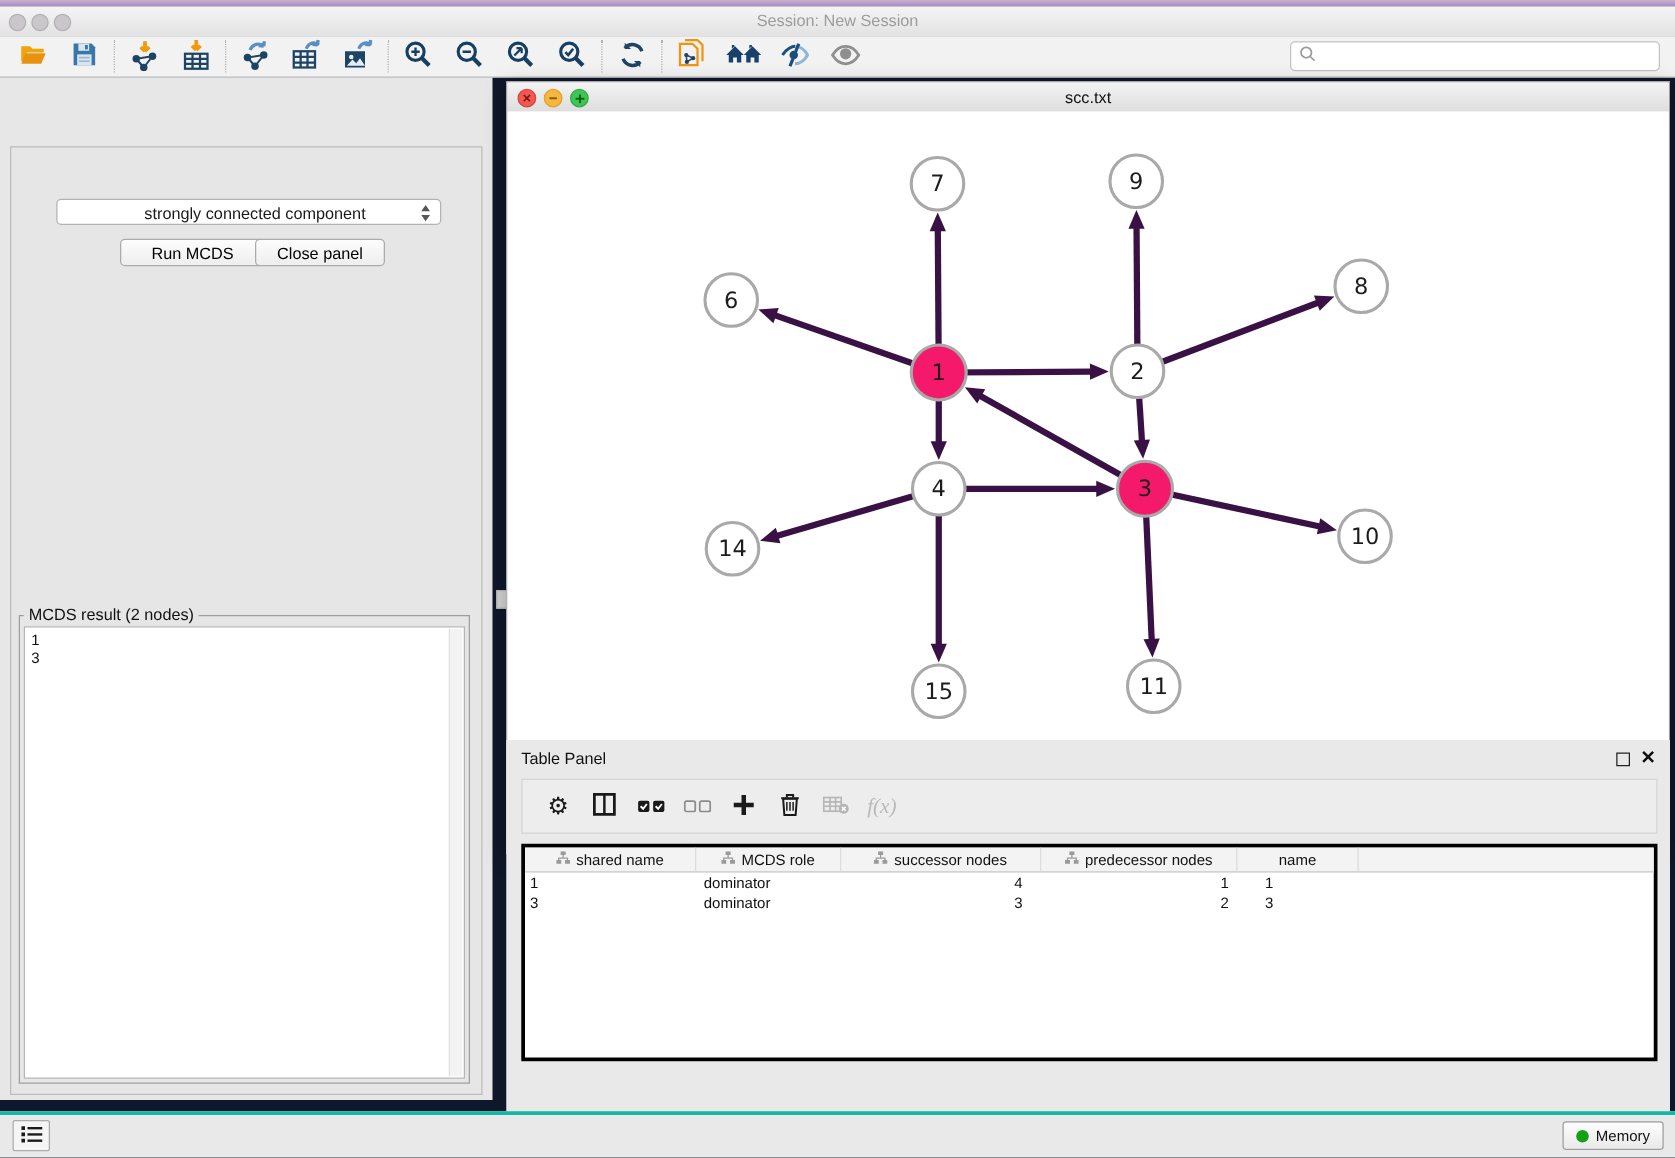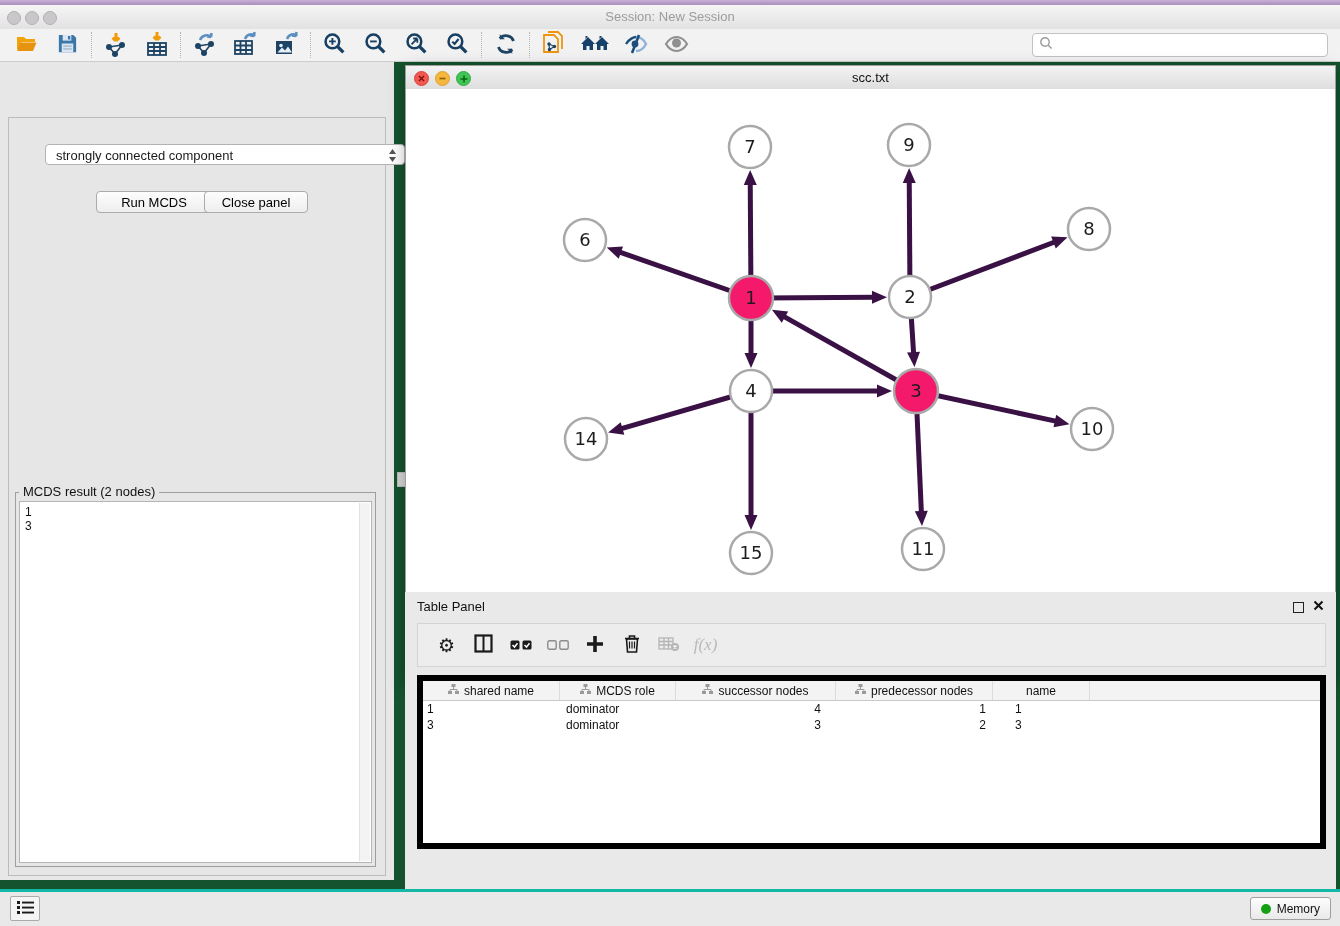--- a/index.html
+++ b/index.html
@@ -1,16 +1,16 @@
 <!DOCTYPE html>
 <html><head>
 <meta charset="utf-8">
 <style>
   html,body{margin:0;padding:0;background:#cfcfcf;}
-  .screen{position:relative;width:1340px;height:926px;background:#14532d;overflow:hidden;
+  .screen{position:relative;width:1340px;height:926px;background:#0f172a;overflow:hidden;
           font-family:"Liberation Sans",sans-serif;color:#1a1a1a;}
   
   .desktop-strip{position:absolute;left:0;top:0;right:0;height:5px;background:linear-gradient(#c9b0d6,#a98dbd);}
   .titlebar{position:absolute;left:0;top:5px;right:0;height:24px;background:linear-gradient(#f6f5f6,#e3e2e3);border-bottom:1px solid #c2c2c2;}
   .tl-dot{position:absolute;top:6px;width:12px;height:12px;border-radius:50%;background:#c9c7c9;border:1px solid #b2b0b2;}
   .titlebar .t-text{position:absolute;left:0;right:0;top:0;height:24px;line-height:24px;text-align:center;color:#9c9c9c;font-size:13px;}
   
   .toolbar{position:absolute;left:0;top:29px;right:0;height:33px;background:#f2f2f2;border-bottom:1px solid #cdcdcd;display:flex;align-items:center;padding-left:6px;box-sizing:border-box;}
   .tbtn{width:41px;height:30px;display:flex;align-items:center;justify-content:center;background:none;border:none;padding:0;cursor:pointer;}
   .tsep{width:0;height:26px;border-left:1px dotted #b3b3b3;margin:0 3px;}
@@ -21,42 +21,42 @@
   .panel-header{position:relative;height:30px;}
   .panel-header .ph-title{position:absolute;left:12px;top:0;line-height:30px;font-size:13px;color:#111;}
   .float-ic{position:absolute;top:10px;width:9px;height:9px;border:1.6px solid #222;background:transparent;}
   .close-ic{position:absolute;top:8px;font-size:12px;font-weight:bold;color:#111;line-height:13px;}
   .cp-tabs{position:absolute;top:34px;left:77px;display:flex;z-index:2;}
   .cp-tab{height:20px;line-height:20px;padding:0 13px;background:#fff;border:1px solid #b6b6b6;border-left:none;font-size:13px;cursor:pointer;}
   .cp-tab:first-child{border-left:1px solid #b6b6b6;border-radius:3px 0 0 0;}
   .cp-tab.active{background:#e9e9e9;color:#b8b8b8;border:1px solid #c0c0c0;border-radius:4px 4px 0 0;margin-left:2px;}
   .cp-pane{position:absolute;left:8px;right:8px;top:55px;bottom:4px;background:#e6e6e6;border:1px solid #bcbcbc;}
   .opt-label{position:absolute;top:20px;left:0;right:0;text-align:center;font-size:13px;color:#111;}
-  .cp-select{position:absolute;top:26px;left:36px;width:360px;height:21px;background:#fff;border:1px solid #b3b3b3;border-radius:4px;font-size:13px;line-height:21px;padding-left:10px;box-sizing:border-box;cursor:pointer;}
+  .cp-select{position:absolute;top:41px;left:36px;width:308px;height:21px;background:#fff;border:1px solid #b3b3b3;border-radius:4px;font-size:13px;line-height:21px;padding-left:10px;box-sizing:border-box;cursor:pointer;text-align:center;}
   .cp-select .updown{position:absolute;right:7px;top:3px;color:#555;font-size:8px;line-height:7px;text-align:center;}
   .cp-btn{position:absolute;top:73px;height:22px;background:linear-gradient(#fdfdfd,#eee);border:1px solid #ababab;border-radius:4px;font-size:13px;font-family:"Liberation Sans",sans-serif;cursor:pointer;}
   .fieldset{position:absolute;left:6px;right:9px;top:374px;bottom:8px;border:1px solid #9e9e9e;}
   .fieldset .legend{position:absolute;top:-9px;left:3px;background:#e6e6e6;padding:0 4px;font-size:13px;color:#111;}
   .result-area{position:absolute;left:3px;right:3px;top:8px;bottom:3px;background:#fff;border:1px solid #b5b5b5;font-size:12px;color:#111;padding:3px 0 0 5px;white-space:pre;box-sizing:border-box;}
   .result-scroll{position:absolute;right:2px;top:2px;bottom:2px;width:10px;background:#f3f3f3;border-left:1px solid #e2e2e2;}
   .splitter-handle{position:absolute;left:397px;top:472px;width:7px;height:13px;background:#d6d6d6;border:1px solid #bdbdbd;}
   
   .net-window{position:absolute;left:405px;top:65px;width:931px;height:618px;background:#fff;border:1px solid #9e9e9e;box-shadow:0 4px 16px rgba(0,0,0,.28);box-sizing:border-box;}
   .net-titlebar{position:relative;height:23px;background:linear-gradient(#f3f3f3,#dedede);border-bottom:1px solid #b9b9b9;}
   .traffic{position:absolute;top:5px;width:13px;height:13px;border-radius:50%;display:flex;align-items:center;justify-content:center;cursor:pointer;}
   .net-titlebar .t-text{position:absolute;left:0;right:0;top:0;height:23px;line-height:23px;text-align:center;font-size:13px;color:#111;}
   .net-canvas{position:absolute;left:0;top:23px;right:0;bottom:0;background:#fff;overflow:hidden;}
   .net-resize{position:absolute;left:456px;bottom:1px;width:12px;height:4px;background:#e0e0e0;border:1px solid #cfcfcf;}
   
   .table-panel{position:absolute;left:405px;top:592px;width:931px;height:300px;background:#e9e9e9;}
   .tp-toolbar{position:absolute;left:12px;right:10px;top:31px;height:44px;background:#ededed;border:1px solid #d4d4d4;display:flex;align-items:center;padding-left:10px;box-sizing:border-box;}
   .tp-btn{width:37px;height:34px;display:flex;align-items:center;justify-content:center;background:none;border:none;padding:0;cursor:pointer;}
   .gear-glyph{font-size:19px;color:#1a1a1a;line-height:19px;}
   .fx-glyph{font-family:"Liberation Serif",serif;font-style:italic;font-size:17px;color:#b9b9b9;}
-  .tp-table{position:absolute;left:12px;right:10px;top:83px;bottom:43px;background:#fff;border:6px solid #000000;overflow:hidden;}
+  .tp-table{position:absolute;left:12px;right:10px;top:83px;bottom:43px;background:#fff;border:3px solid #000000;overflow:hidden;}
   .thead{display:flex;height:19px;background:#f3f3f3;border-bottom:1px solid #c9c9c9;}
   .th{display:flex;align-items:center;justify-content:center;font-size:12px;color:#111;border-right:1px solid #dcdcdc;box-sizing:border-box;gap:5px;}
   .trow{display:flex;height:16px;}
   .td{font-size:12px;color:#111;box-sizing:border-box;line-height:16px;overflow:hidden;white-space:nowrap;}
   .tp-tabs{position:absolute;left:0;right:0;bottom:6px;display:flex;justify-content:center;}
   .tp-tab{height:20px;line-height:20px;padding:0 15px;background:#fff;border:1px solid #b3b3b3;border-left:none;font-size:13px;cursor:pointer;}
   .tp-tab:first-child{border-left:1px solid #b3b3b3;border-radius:5px 0 0 5px;}
   .tp-tab:last-child{border-radius:0 5px 5px 0;}
   .tp-tab.active{background:#dcdcdc;color:#b0b0b0;}
   

